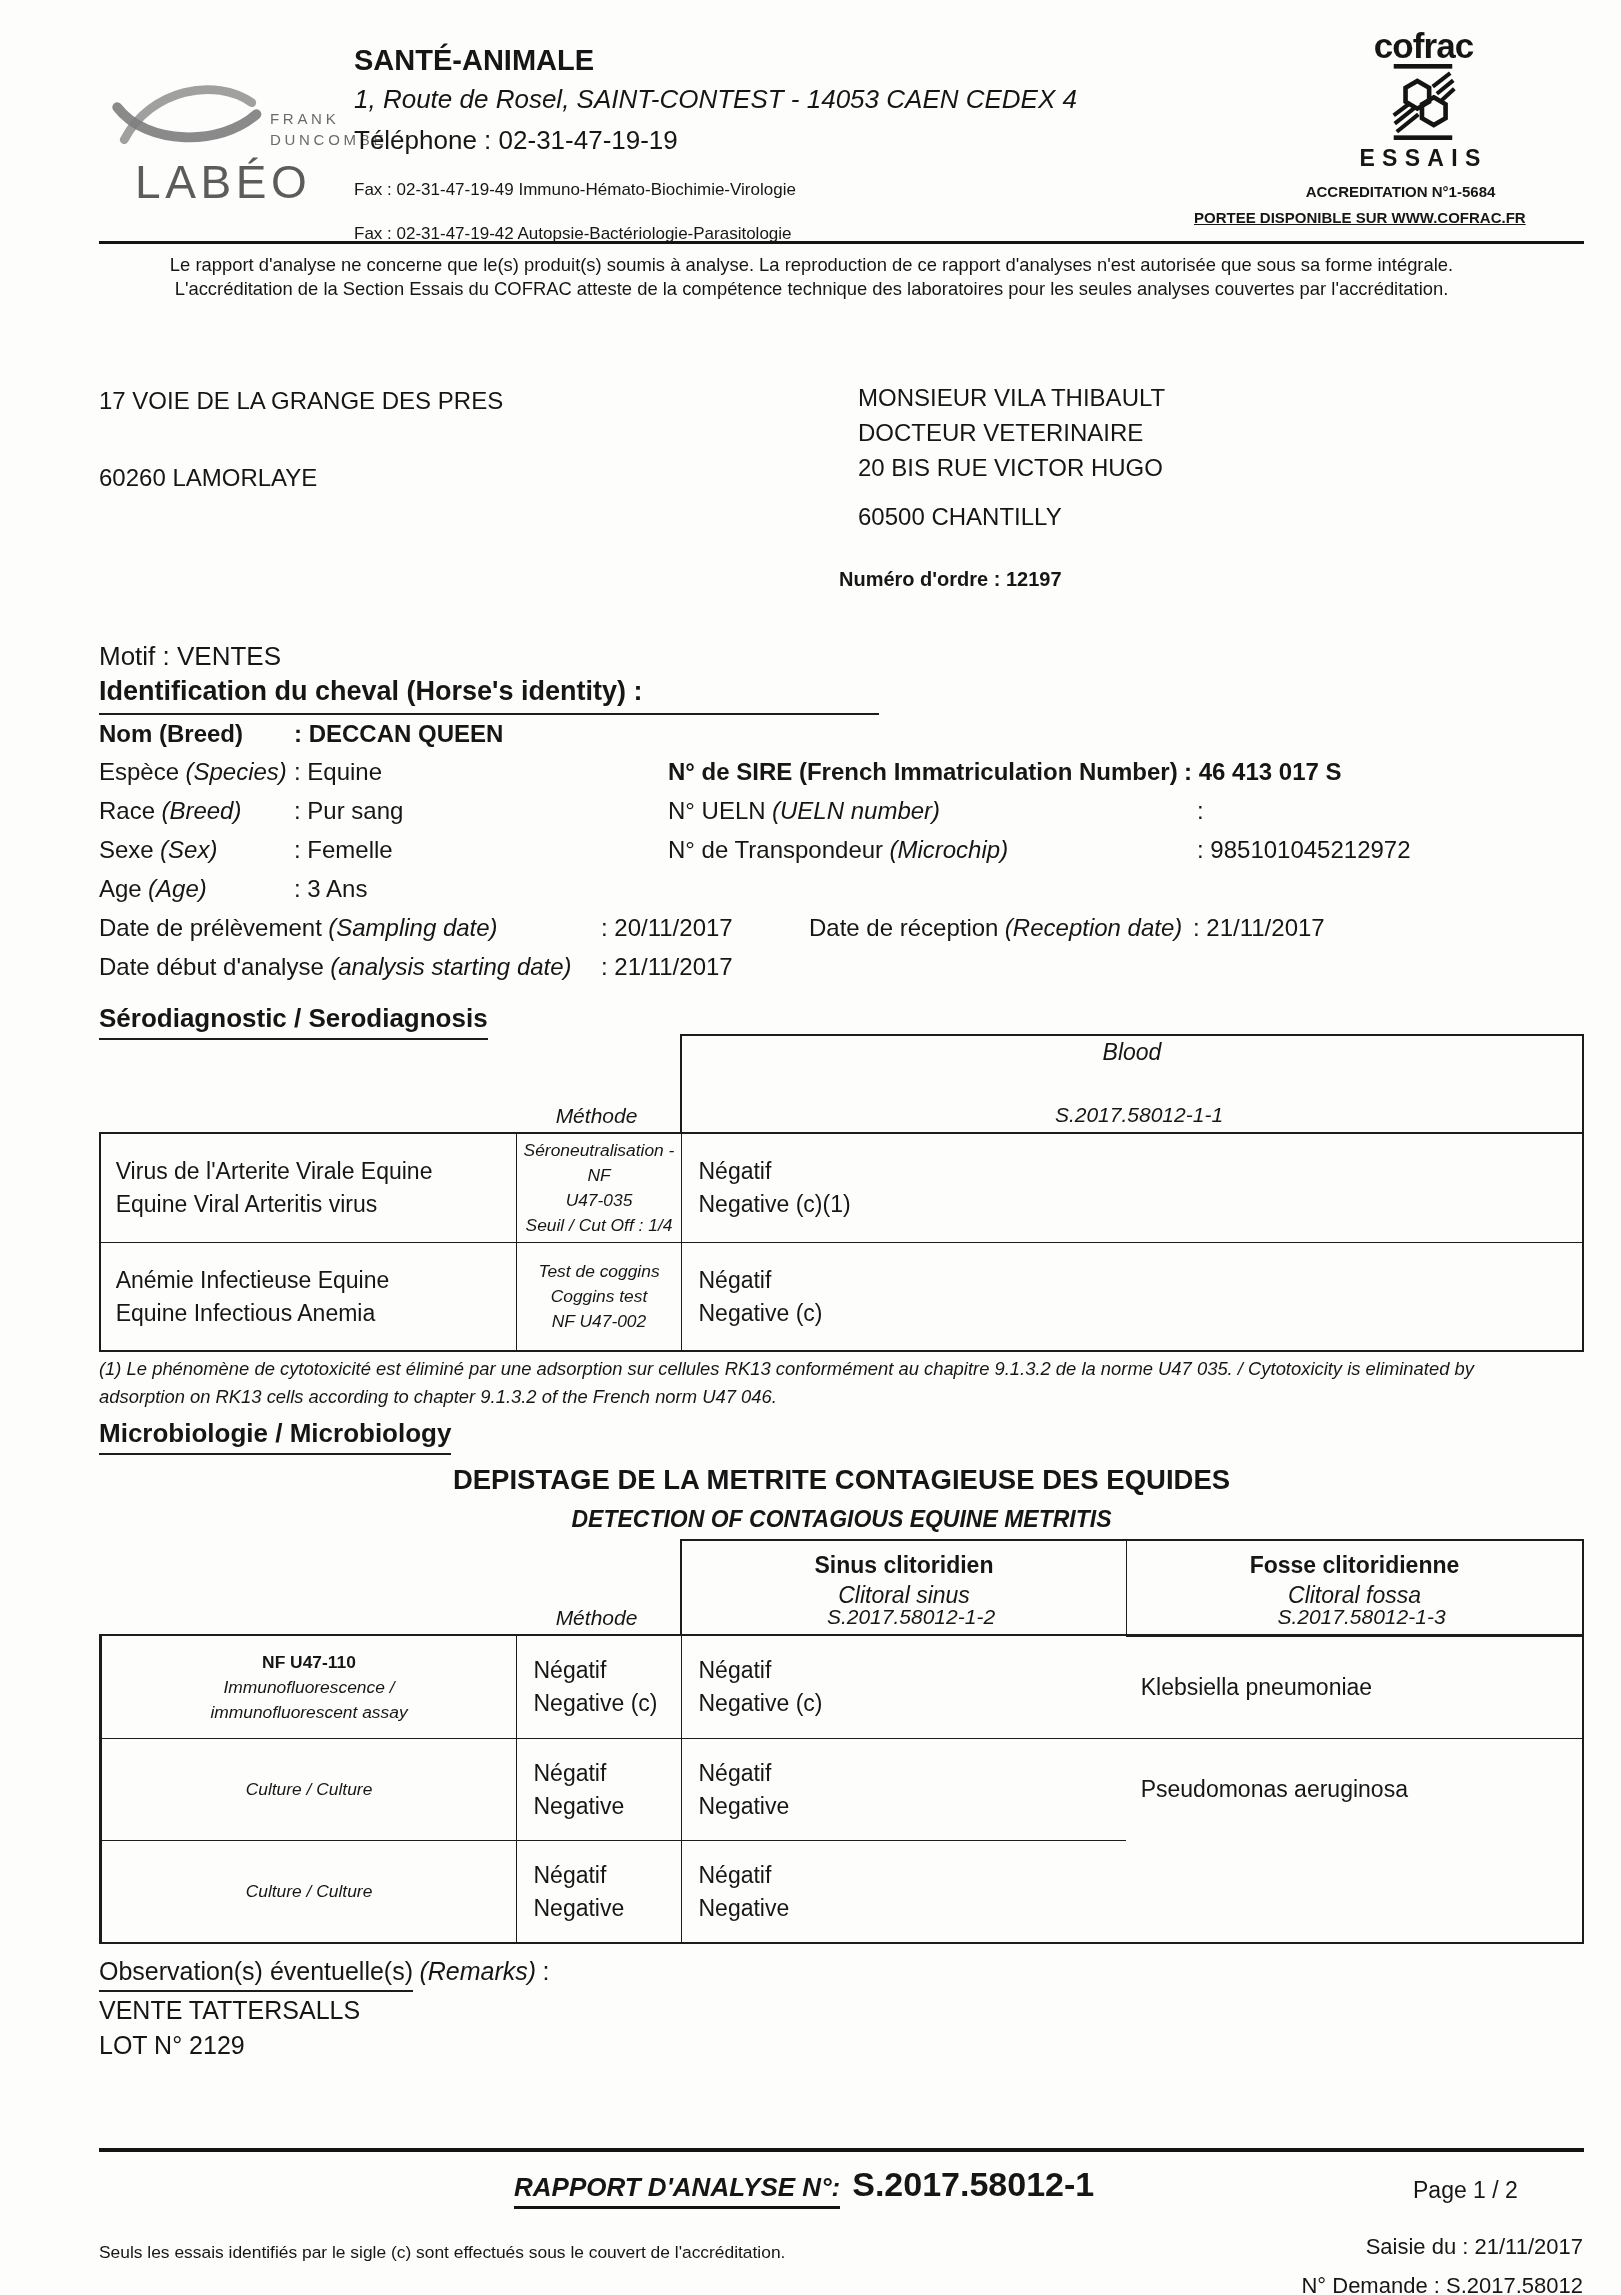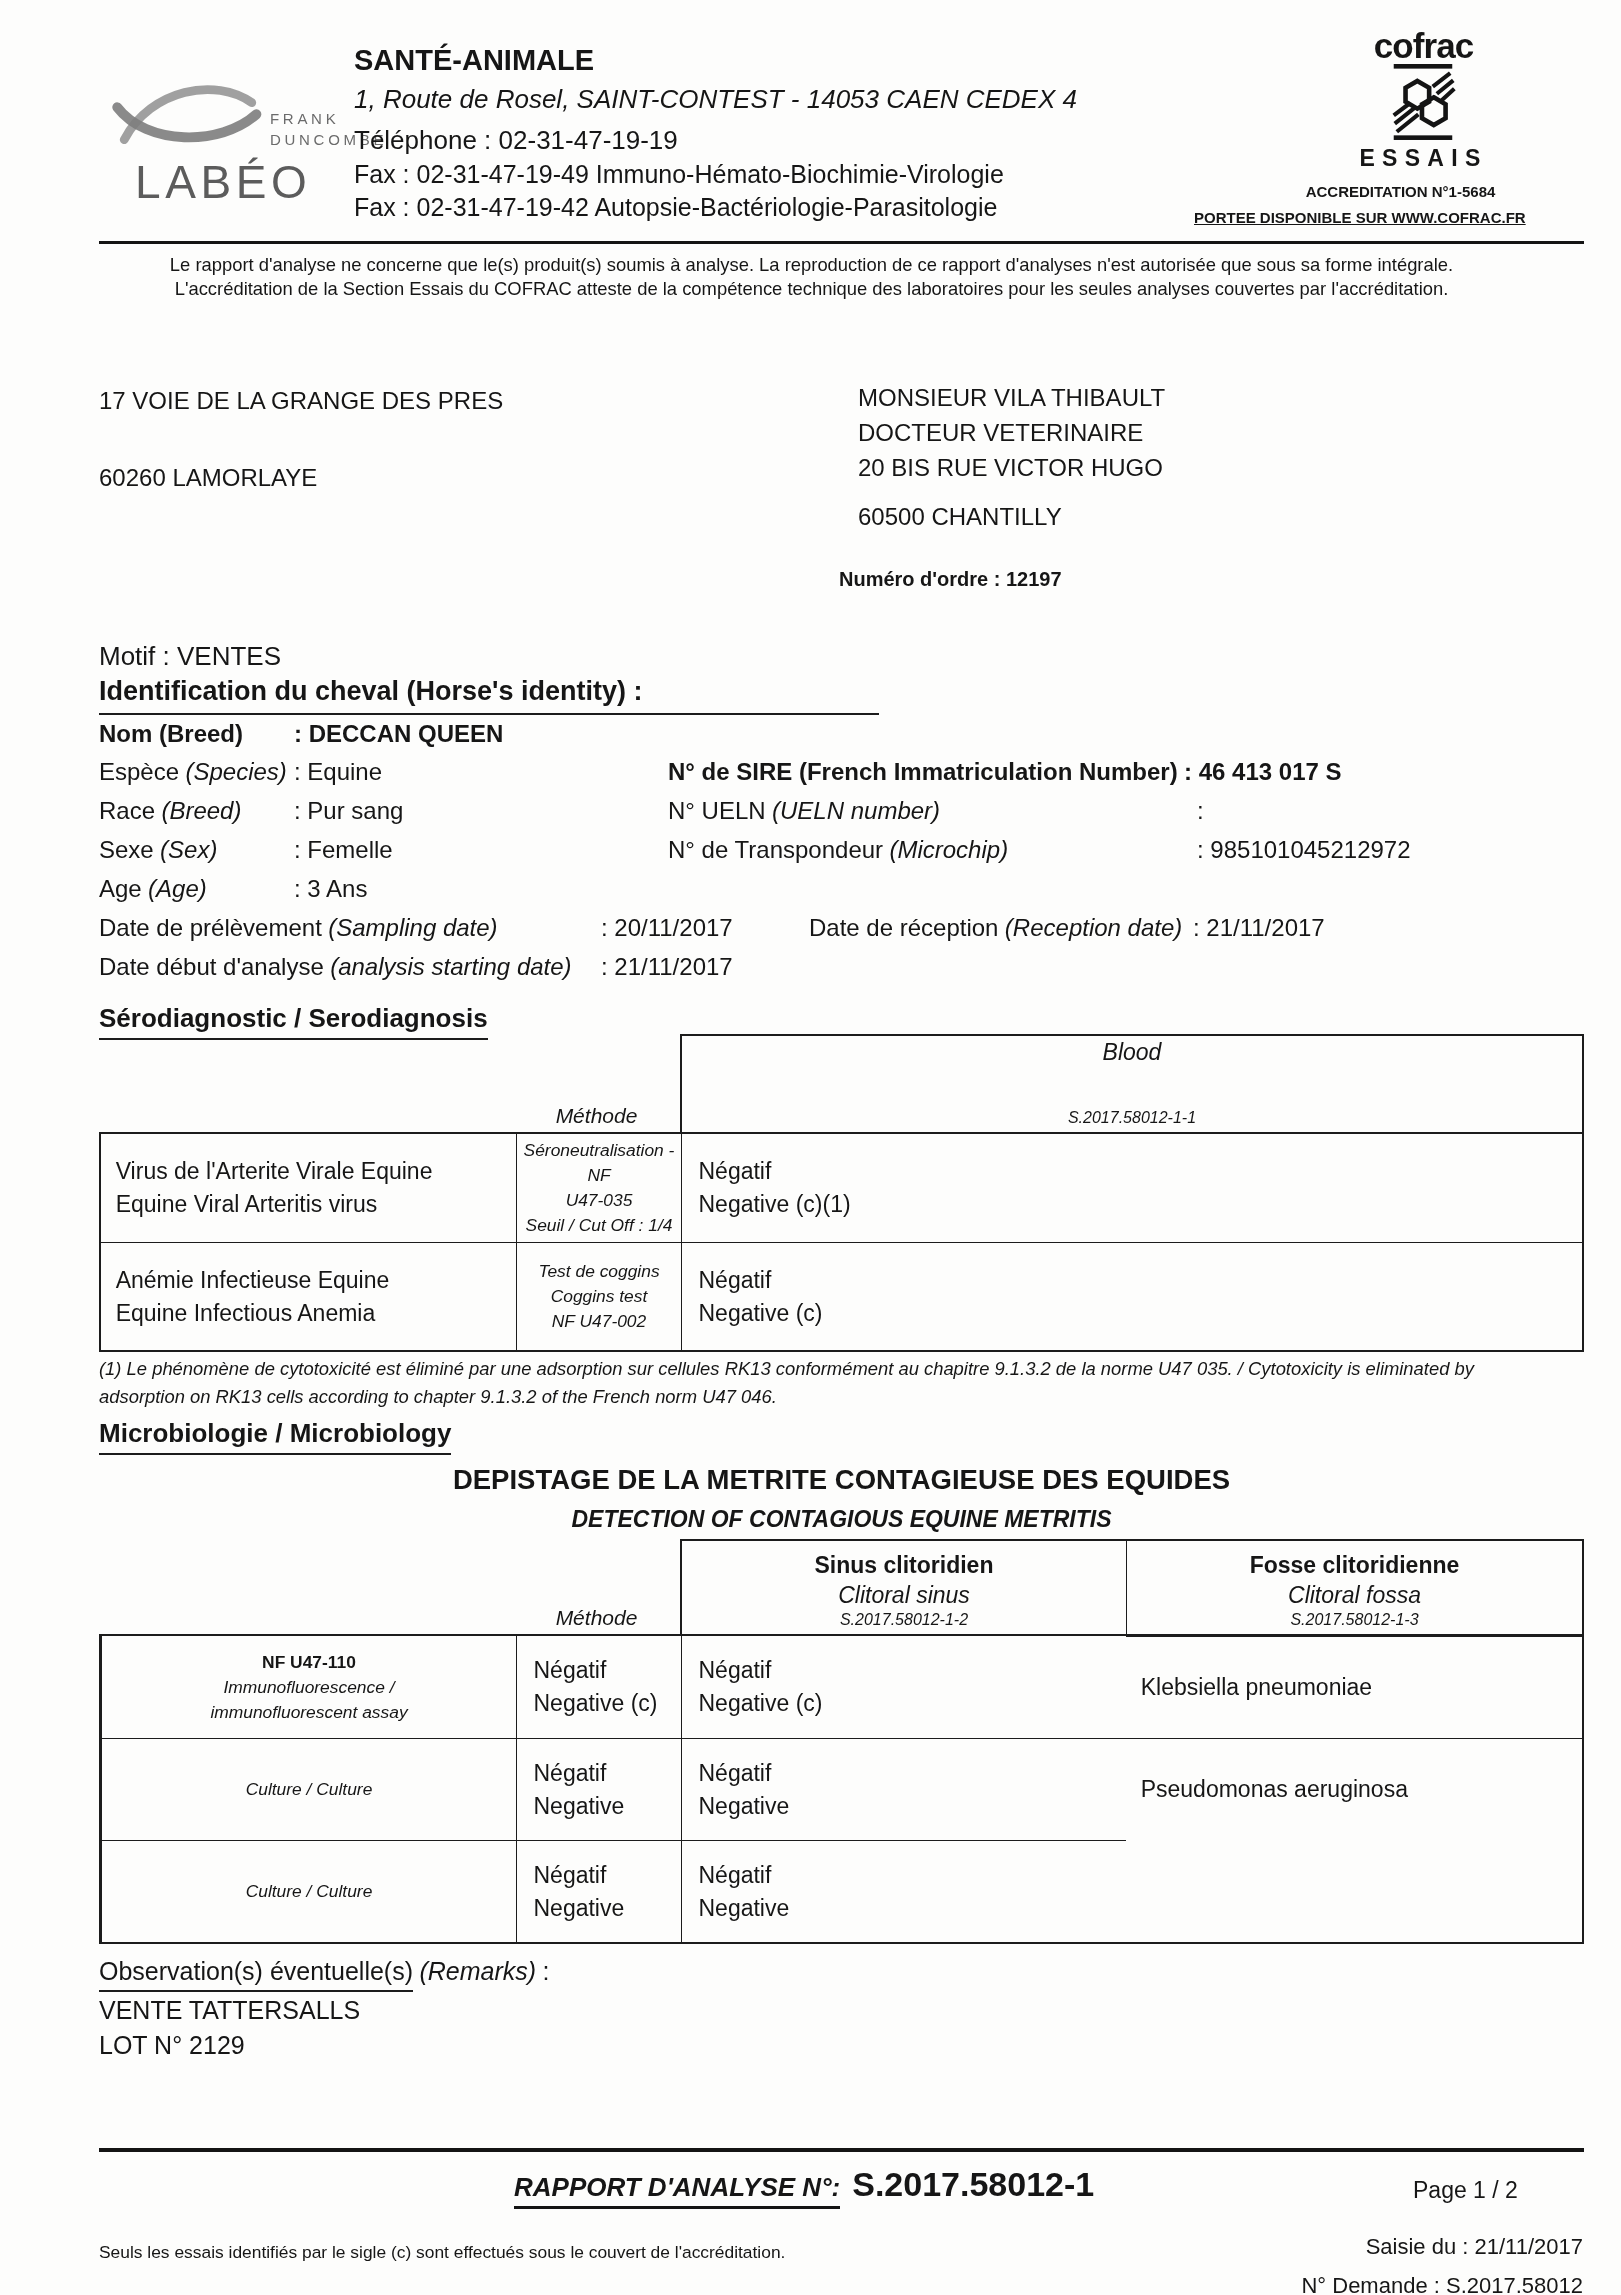--- a/index.html
+++ b/index.html
@@ -10,21 +10,21 @@
   .i{font-style:italic;}
   .rule{position:absolute;background:#141414;}
   .en{margin-left:6.4px;}
   
   #brand-name{font-size:46px;letter-spacing:4.6px;color:#5c5c5c;}
   #brand-sub{font-size:15px;letter-spacing:3.7px;color:#6b6b6b;line-height:20.7px;}
   #dept-block{position:absolute;left:354px;top:44px;}
   #dept-title{font-size:29px;font-weight:bold;}
   #dept-address{font-size:26px;font-style:italic;margin-top:7.3px;}
   #dept-phone{font-size:26px;margin-top:10px;}
-  .fax{font-size:25px;margin-top:4px;}
+  .fax{font-size:17px;margin-top:24px;}
   #cofrac-block{position:absolute;left:1350px;top:29px;width:147px;text-align:center;}
   #cofrac-name{font-size:35px;font-weight:bold;letter-spacing:-0.9px;line-height:34px;}
   #cofrac-essais{font-size:23px;font-weight:bold;letter-spacing:7.3px;margin-top:1.8px;}
   
   #disclaimer{position:absolute;left:69px;top:253px;width:1485px;text-align:center;
               font-size:18.4px;line-height:24px;}
   
   .addr{font-size:24px;line-height:38px;}
   
   .line52{font-size:24px;}
@@ -32,21 +32,21 @@
               font-weight:bold;padding-bottom:6.4px;border-bottom:2.3px solid #1c1c1c;}
   .sec-head{font-size:26px;font-weight:bold;border-bottom:2.3px solid #1c1c1c;
             padding-bottom:3.7px;display:inline-block;}
   
   .tbl{position:absolute;left:99px;width:1485px;}
   .thead{position:relative;}
   .sample-box{margin-left:581px;width:904px;height:100%;box-sizing:border-box;
               border:2.3px solid #1c1c1c;border-bottom:none;position:relative;text-align:center;}
   .sample-title{font-size:23px;font-weight:bold;margin-top:11px;}
   .sample-sub{font-size:23px;font-style:italic;margin-top:2.8px;}
-  .sample-id{position:absolute;bottom:4.6px;left:0;width:100%;font-size:16px;font-style:italic;}
+  .sample-id{position:absolute;bottom:4.6px;left:7px;width:100%;font-size:21px;font-style:italic;}
   .methode-lbl{position:absolute;left:415px;width:165px;bottom:3.7px;text-align:center;
                font-size:21px;font-style:italic;}
   .tbody{display:grid;border:2.3px solid #1c1c1c;}
   .cell{box-sizing:border-box;display:flex;flex-direction:column;justify-content:center;}
   .cell.bl{border-left:1.8px solid #1c1c1c;}
   .cell.bt{border-top:1.8px solid #1c1c1c;}
   .cell.name{padding-left:14.7px;font-size:23px;line-height:33px;}
   .cell.meth{align-items:center;text-align:center;font-size:17.4px;line-height:25px;
              font-style:italic;}
   .cell.res{padding-left:16.5px;font-size:23px;line-height:33px;}

